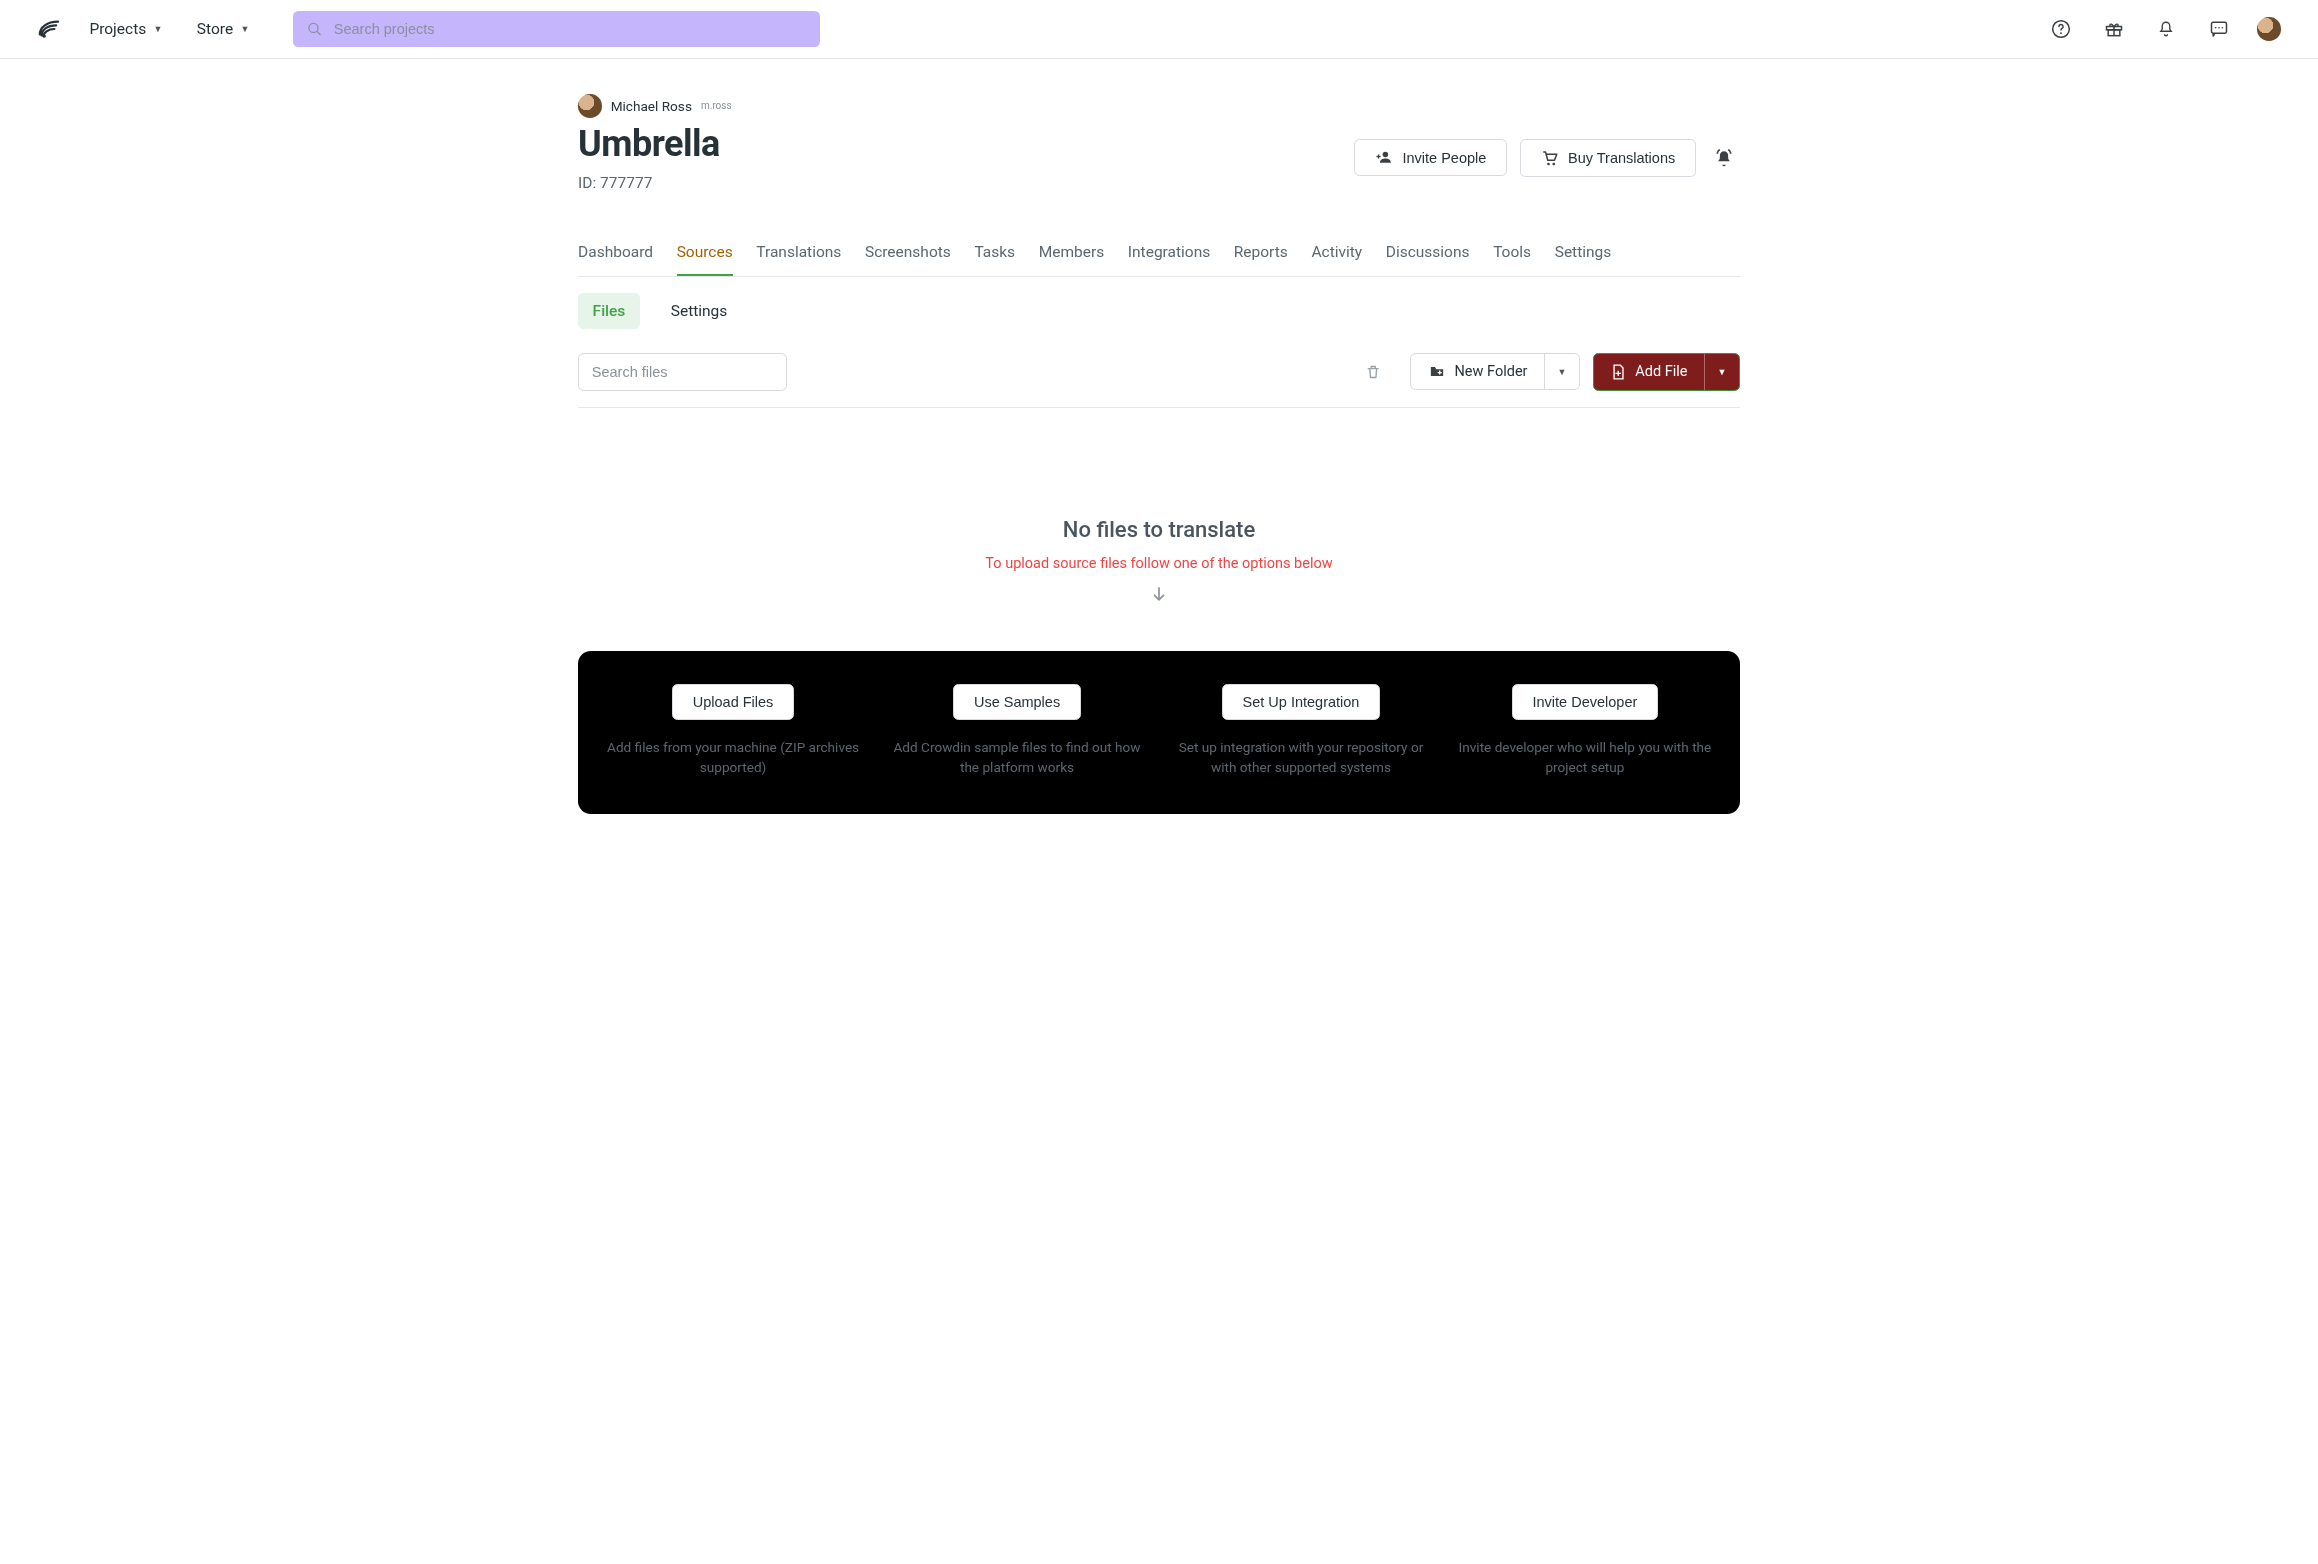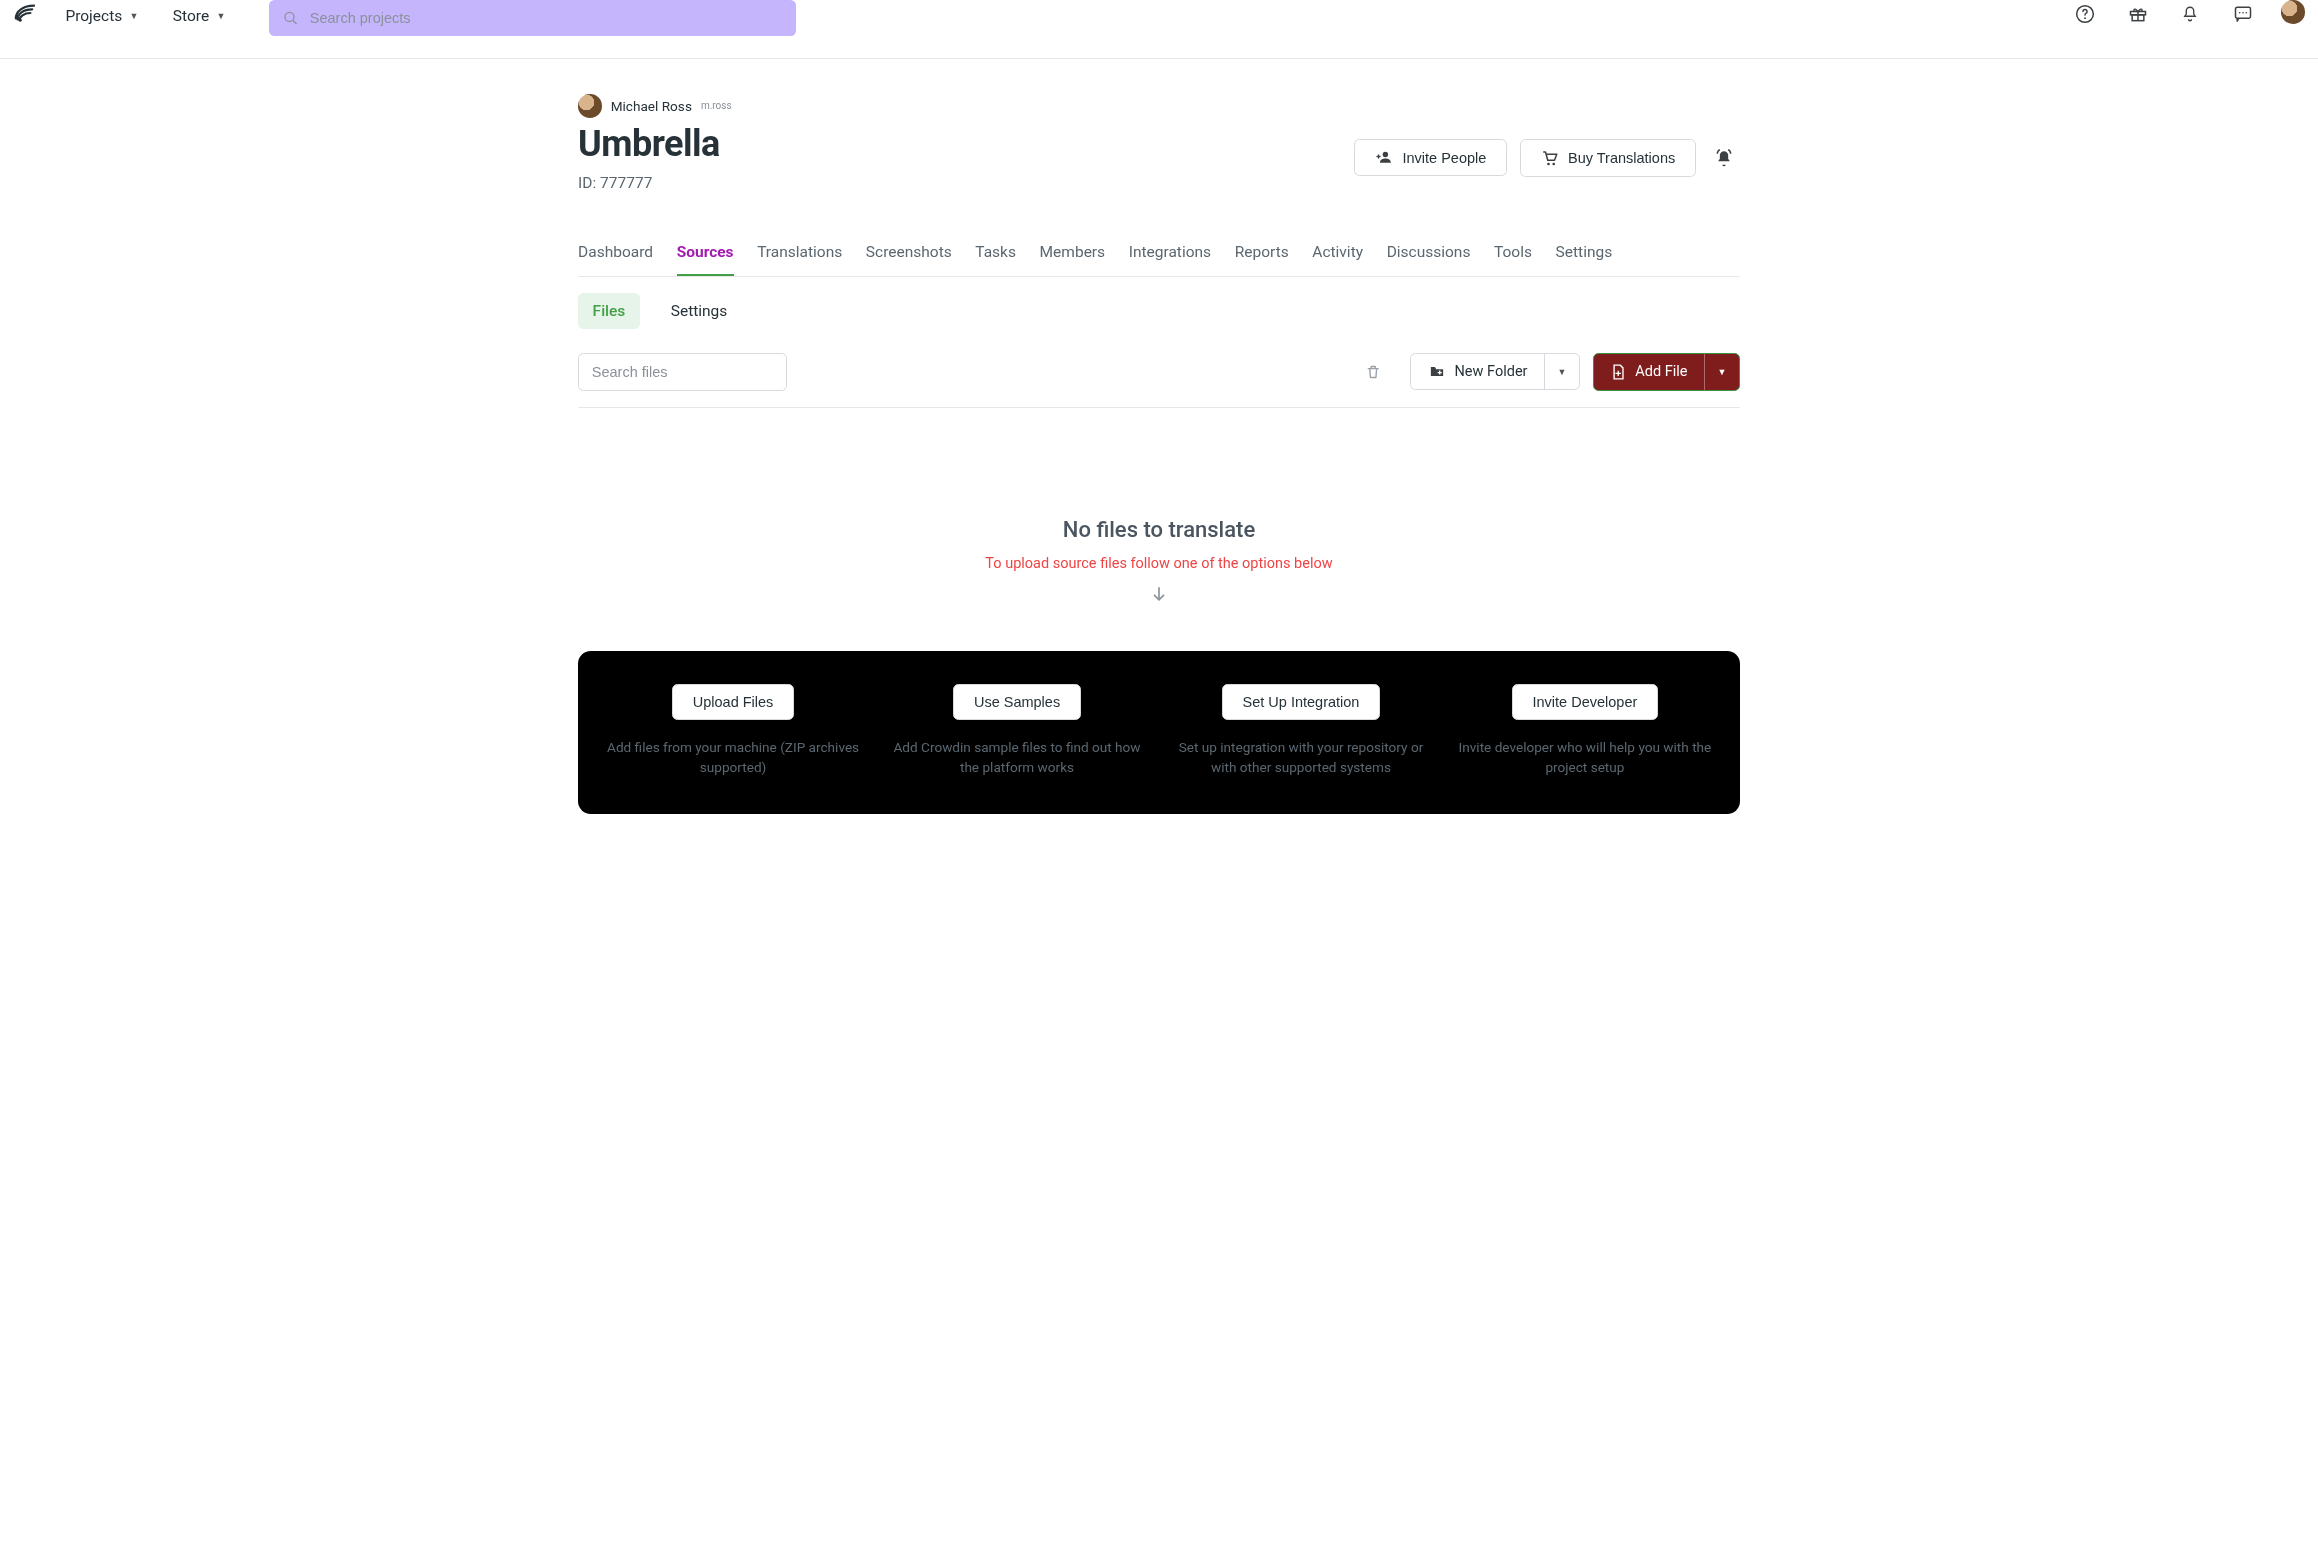--- a/index.html
+++ b/index.html
@@ -6,22 +6,22 @@
   body {
     font-family: -apple-system, BlinkMacSystemFont, "Segoe UI", Roboto, Helvetica, Arial, sans-serif;
     background: #fff;
     color: #263238;
     font-size: 13.6px;
   }
   .topbar {
     height: 59px;
     border-bottom: 0.9px solid #e5e7eb;
     display: flex;
-    align-items: flex-start;
-    padding: 0 13px;
+    align-items: center;
+    padding: 0 37px;
     gap: 16.4px;
   }
   .logo {
     width: 27px; height: 25.5px;
     display: flex; align-items: center; justify-content: center;
   }
   .nav-item {
     display: flex; align-items: center; gap: 7.3px;
     padding: 7.3px 9px;
     font-size: 15.5px;
@@ -108,21 +108,21 @@
     gap: 23.6px;
   }
   .tab {
     padding: 11px 0 14.5px 0;
     font-size: 15.5px;
     color: #5b6770;
     cursor: pointer;
     position: relative;
   }
   .tab.active {
-    color: #a21caf; font-weight: 700;
+    color: #a16207; font-weight: 400;
   }
   .tab.active::after {
     content: "";
     position: absolute; left: 0; right: 0; bottom: -0.9px;
     height: 2.7px; background: #43a047;
   }
 
   .subtabs {
     display: flex; gap: 16.4px; margin-top: 16.4px;
   }

